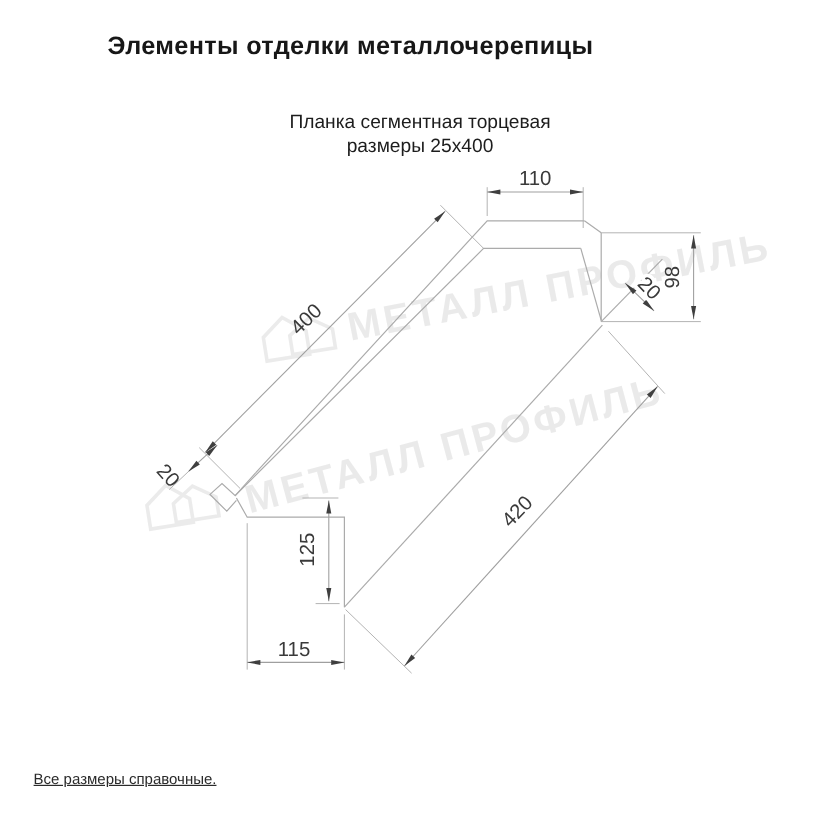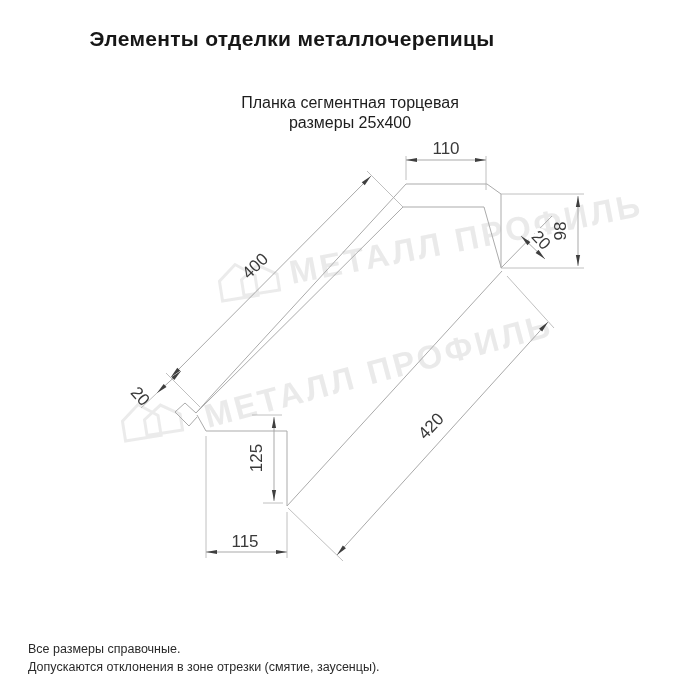--- a/index.html
+++ b/index.html
@@ -2,21 +2,21 @@
 <html><head>
 <meta charset="utf-8">
 <style>
   html,body{margin:0;padding:0;background:#fff;}
   #page{position:relative;width:700px;height:700px;background:#ffffff;overflow:hidden;
         font-family:"Liberation Sans", sans-serif;color:#1c1c1c;}
   .page-title{position:absolute;top:27px;left:0;width:584px;text-align:center;
         font-size:21px;font-weight:bold;letter-spacing:.3px;color:#171717;}
   .product-title{position:absolute;top:93px;left:0;width:700px;text-align:center;
         font-size:16px;line-height:19.5px;color:#1d1d1d;}
-  .footer{position:absolute;left:28px;top:641px;font-size:12.5px;line-height:17.5px;color:#2a2a2a;}
+  .footer{position:absolute;left:28px;top:641px;font-size:12.5px;line-height:17.5px;color:#2a2a2a;text-decoration:underline;}
   svg{position:absolute;left:0;top:0;}
   .part{stroke:#ababab;stroke-width:1;fill:none;}
   .dim{stroke:#9f9f9f;stroke-width:0.9;fill:none;}
   .ext{stroke:#b0b0b0;stroke-width:0.8;fill:none;}
   .dimtxt{font-family:"Liberation Sans",sans-serif;font-size:17px;fill:#3a3a3a;}
   .wm-txt{font-family:"Liberation Sans",sans-serif;font-size:33px;font-weight:bold;
         letter-spacing:3px;fill:#dadada;opacity:.55;}
   .wm-logo{stroke:#d8d8d8;stroke-width:3;fill:none;opacity:.5;}
 </style>
 </head>
@@ -99,16 +99,15 @@
       <text class="dimtxt" transform="translate(259,270) rotate(-44)" text-anchor="middle">400</text>
       <text class="dimtxt" transform="translate(435,430) rotate(-46)" text-anchor="middle">420</text>
       <text class="dimtxt" transform="translate(136,400) rotate(48)" text-anchor="middle">20</text>
       <text class="dimtxt" transform="translate(262,458) rotate(-90)" text-anchor="middle">125</text>
       <text class="dimtxt" x="245" y="547" text-anchor="middle">115</text>
     </g>
   </svg>
 
   <div class="footer">
     <div>Все размеры справочные.</div>
-    <div>Допускаются отклонения в зоне отрезки (смятие, заусенцы).</div>
   </div>
 
 </div>
 
 </body></html>

